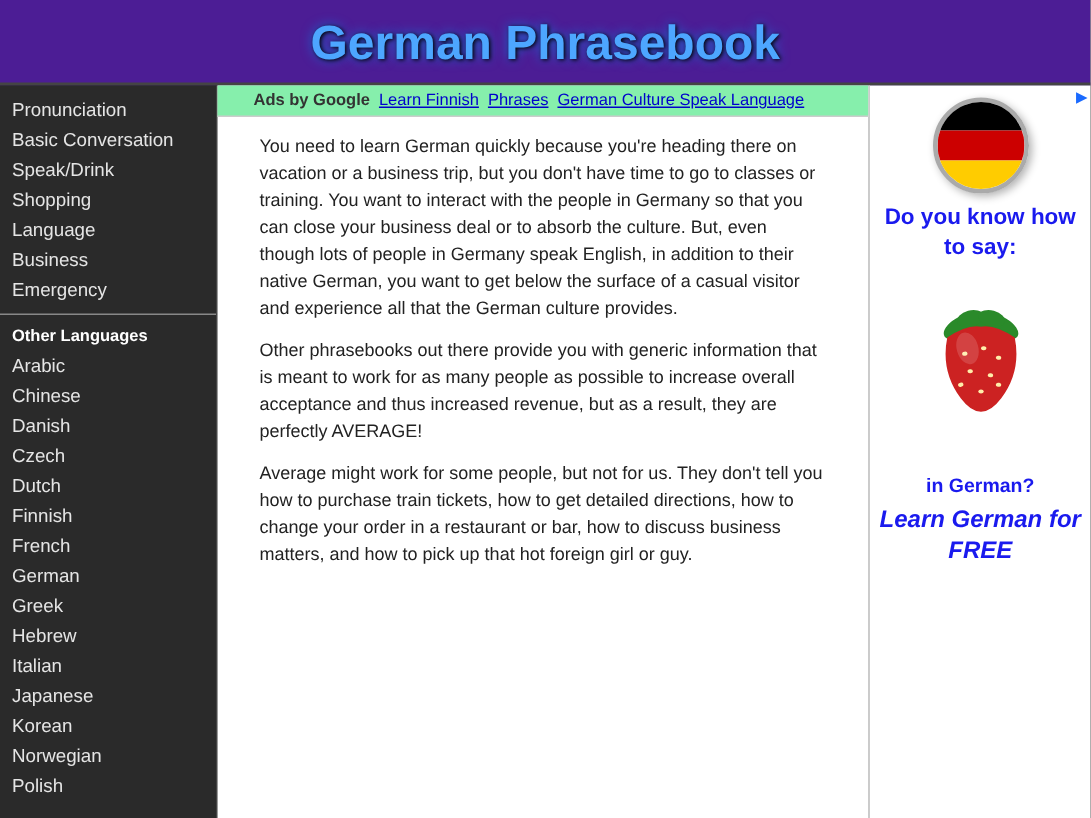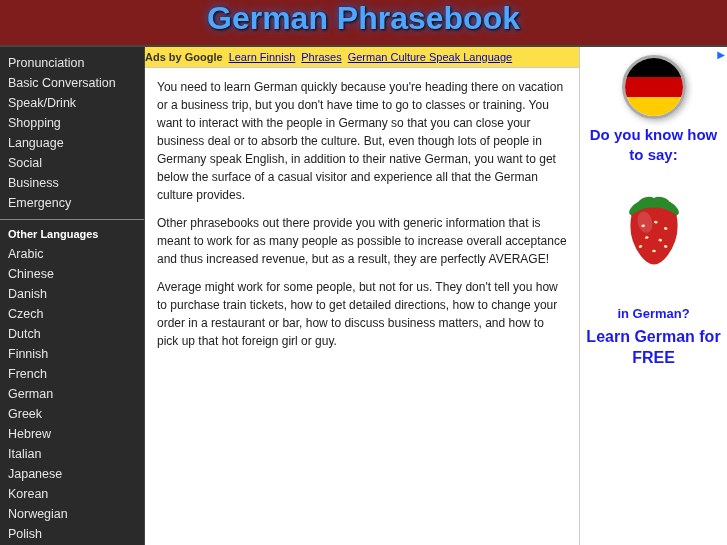--- a/index.html
+++ b/index.html
@@ -8,23 +8,23 @@
       font-family: Arial, sans-serif;
       font-size: 13px;
       color: #fff;
       width: 727px;
       min-height: 545px;
       overflow-x: hidden;
     }
 
     
     #header {
-      background-color: #7f1d1d;
-      text-align: center;
-      padding: 0 0 8px 0;
+      background-color: #4c1d95;
+      text-align: center;
+      padding: 10px 0 8px 0;
       border-bottom: 2px solid #444;
     }
     #header h1 {
       font-size: 32px;
       font-weight: bold;
       color: #4da6ff;
       text-shadow: 1px 1px 3px #000, 0 0 8px #1a6ad4;
       font-family: Arial, sans-serif;
     }
 
@@ -65,44 +65,44 @@
     #main {
       flex: 1;
       background-color: #fff;
       color: #000;
       padding: 0;
       min-height: 490px;
     }
 
     
     #ads-bar {
-      background-color: #fde047;
+      background-color: #86efac;
       border-bottom: 1px solid #ccc;
-      padding: 4px 0;
+      padding: 4px 24px;
       font-size: 11px;
       color: #333;
       display: flex;
       align-items: center;
       gap: 6px;
       flex-wrap: wrap;
     }
     #ads-bar span {
       font-weight: bold;
       color: #333;
     }
     .ads-link {
       color: #00c;
       text-decoration: underline;
       cursor: pointer;
       font-size: 11px;
     }
 
     
     #content {
-      padding: 10px 12px;
+      padding: 10px 28px;
       font-size: 12px;
       line-height: 1.5;
       color: #222;
     }
     #content p {
       margin-bottom: 10px;
     }
 
     
     #right-ad {
@@ -167,40 +167,40 @@
       margin-bottom: 4px;
       margin-top: 24px;
     }
 
     .ad-text-learn {
       color: #1a1aee;
       font-weight: bold;
       font-size: 16px;
       text-align: center;
       line-height: 1.3;
+      font-style: italic;
     }
   </style>
 </head>
 <body>
 
 <div id="header">
   <h1>German Phrasebook</h1>
 </div>
 
 <div id="layout">
 
   <div id="sidebar">
 
     <div id="sidebar-main-items">
         <a class="sidebar-item">Pronunciation</a>
         <a class="sidebar-item">Basic Conversation</a>
         <a class="sidebar-item">Speak/Drink</a>
         <a class="sidebar-item">Shopping</a>
         <a class="sidebar-item">Language</a>
-        <a class="sidebar-item">Social</a>
         <a class="sidebar-item">Business</a>
         <a class="sidebar-item">Emergency</a>
       </div>
 
     <div class="sidebar-section-title">Other Languages</div>
     <div id="sidebar-lang-items">
         <a class="sidebar-item">Arabic</a>
         <a class="sidebar-item">Chinese</a>
         <a class="sidebar-item">Danish</a>
         <a class="sidebar-item">Czech</a>

